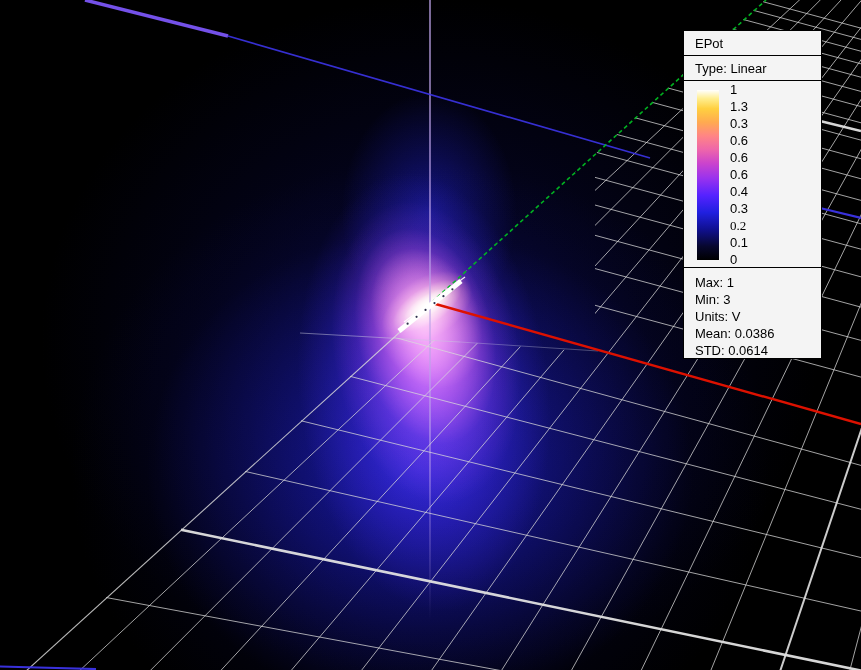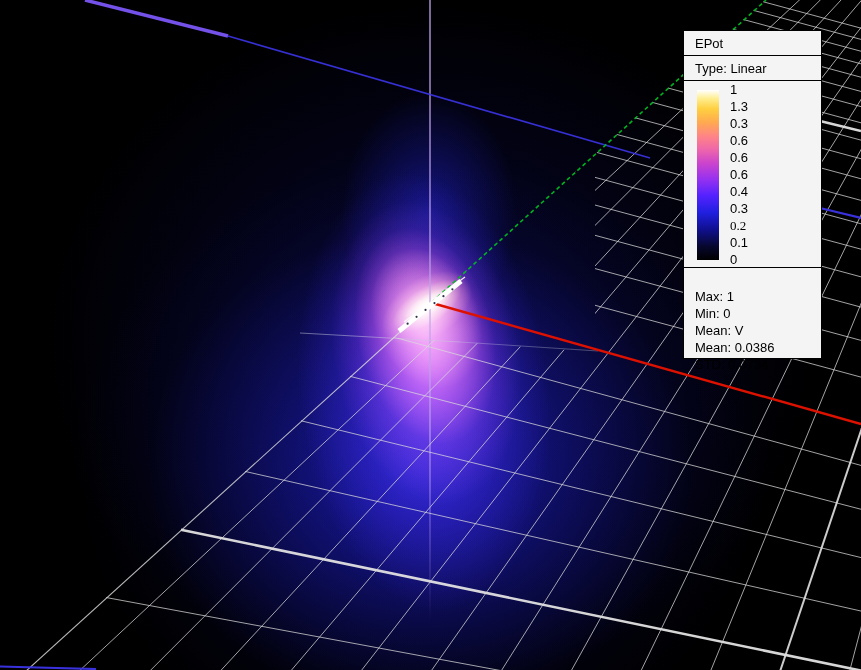--- a/index.html
+++ b/index.html
@@ -8,21 +8,21 @@
   .glow{position:absolute;mix-blend-mode:screen;pointer-events:none;}
   svg.overlay{position:absolute;left:0;top:0;pointer-events:none;}
   
   .legend{position:absolute;left:683px;top:31px;width:139px;color:#000;font-size:13px;}
   .lbox{background:#f4f4f4;border:1px solid #000;box-sizing:border-box;margin-top:-1px;}
   .lrow{height:26px;line-height:25px;padding-left:11px;}
   .lbarbox{height:188px;position:relative;}
   .cbar{position:absolute;left:13px;top:9px;width:22px;height:170px;}
   .cticks{position:absolute;left:46px;top:0;width:90px;height:188px;}
   .ctick{position:absolute;height:16px;line-height:16px;font-size:13px;}
-  .lstats{height:92px;padding:20px 0 0 11px;box-sizing:border-box;}
+  .lstats{height:92px;padding:6px 0 0 11px;box-sizing:border-box;}
   .lstats div{height:17px;line-height:17px;}
 </style>
 </head>
 <body>
 
 <div class="scene">
 
   <div class="glow" style="left:20px;top:-20px;width:820px;height:720px;background:radial-gradient(closest-side,rgba(14,14,105,0.50) 0%,rgba(9,9,75,0.28) 55%,rgba(0,0,0,0) 95%);"></div>
   <div class="glow" style="left:70px;top:160px;width:700px;height:620px;background:radial-gradient(closest-side,rgba(28,28,205,0.80) 0%,rgba(20,20,150,0.42) 50%,rgba(8,8,70,0.14) 78%,rgba(0,0,0,0) 100%);"></div>
   <div class="glow" style="left:334px;top:82px;width:190px;height:260px;background:radial-gradient(closest-side,rgba(28,28,195,0.55) 0%,rgba(0,0,0,0) 92%);"></div>
@@ -128,19 +128,19 @@
           <div class="ctick" style="top: 86px;">0.6</div>
           <div class="ctick" style="top: 103px;">0.4</div>
           <div class="ctick" style="top: 120px;">0.3</div>
           <div class="ctick" style="top: 137px; font-family: Liberation Serif, serif;">0.2</div>
           <div class="ctick" style="top: 154px; text-align: center;">0.1</div>
           <div class="ctick" style="top: 171px;">0</div>
         </div>
     </div>
     <div class="lbox lstats">
       <div>Max: 1</div>
-      <div>Min: 0</div>
-      <div>Mean: V</div>
+      <div>Min: 3</div>
+      <div>Units: V</div>
       <div>Mean: 0.0386</div>
-      <div>STD: 0.0734</div>
+      <div>STD: 0.0614</div>
     </div>
   </div>
 </div>
 
 </body></html>

